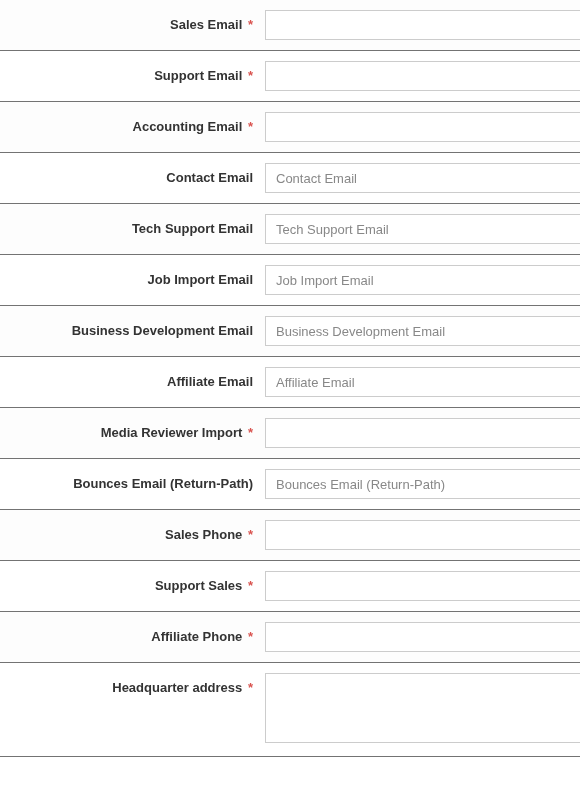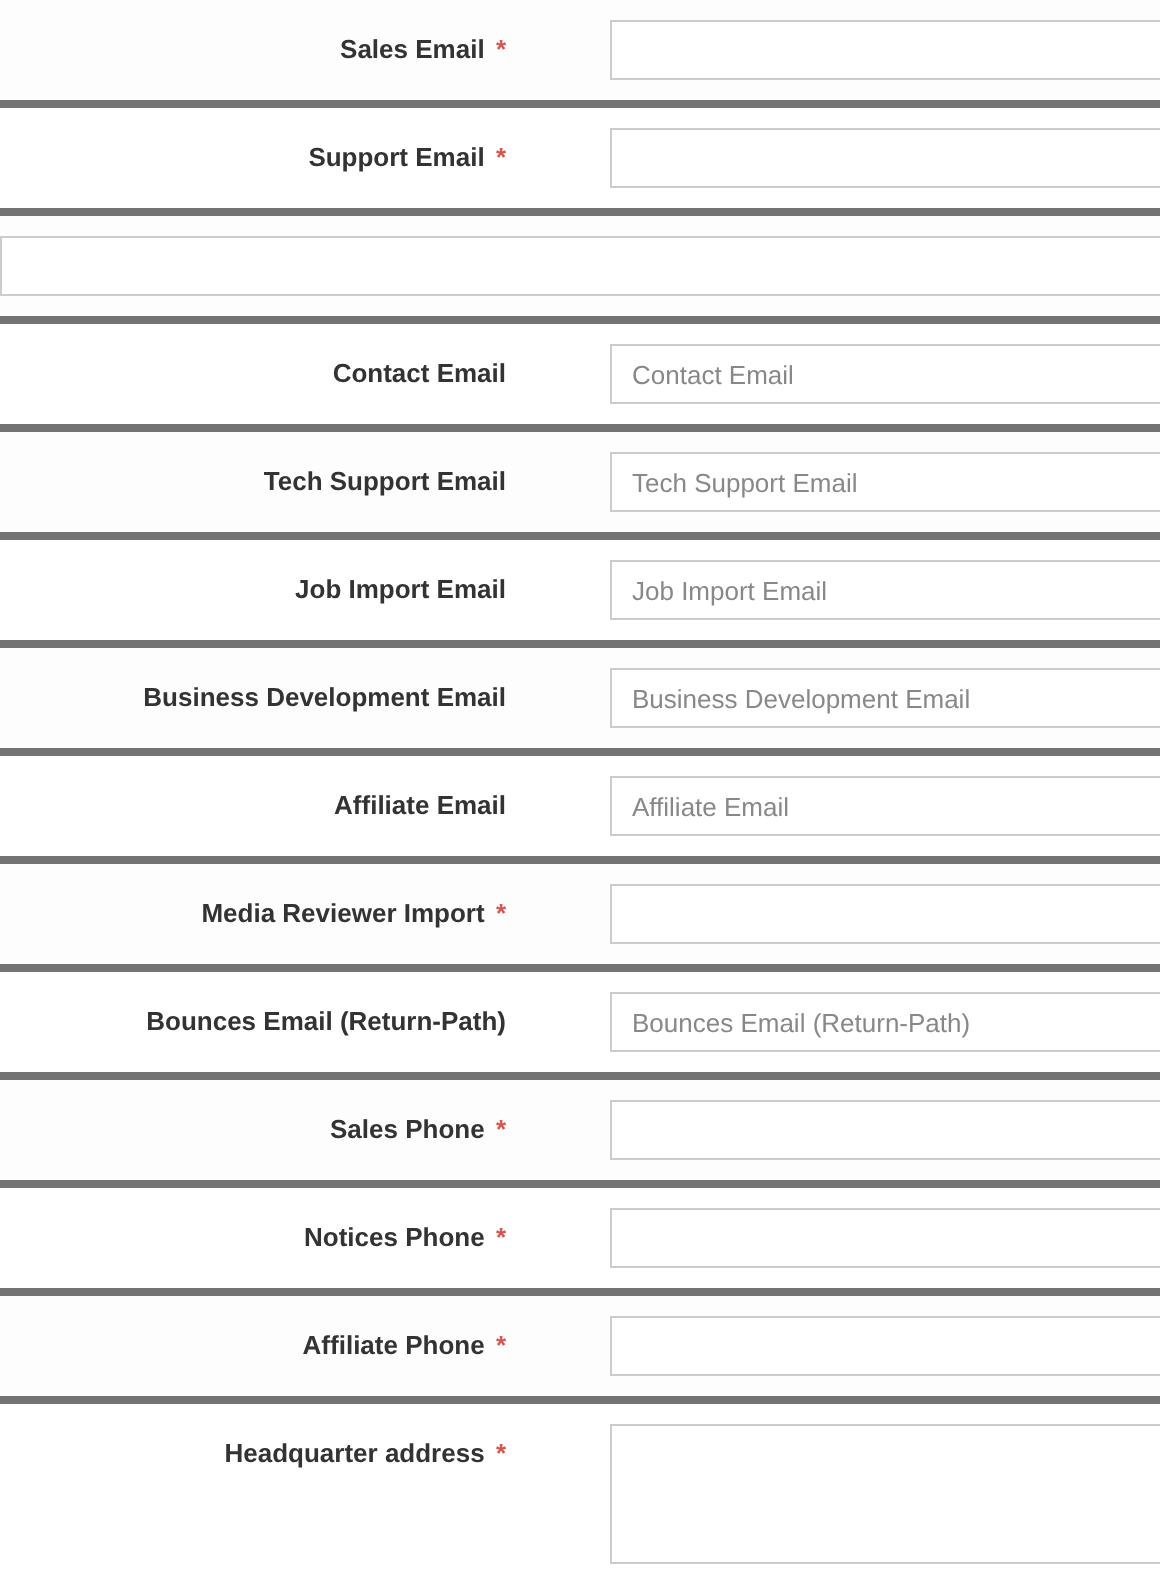--- a/index.html
+++ b/index.html
@@ -6,23 +6,22 @@
   body {
     font-family: Arial, Helvetica, sans-serif;
     font-size: 13px;
     color: #333;
     background: #fff;
     width: 580px;
   }
   .form-row {
     display: flex;
     align-items: flex-start;
-    border-bottom: 4px solid #737373;
+    border-bottom: 1px solid #737373;
     padding: 10px 0 10px 0;
-    gap: 40px;
   }
   .form-row:nth-child(odd) {
     background: #fdfdfd;
   }
   .form-label {
     width: 265px;
     text-align: right;
     padding-right: 12px;
     padding-top: 7px;
     font-weight: bold;
@@ -85,20 +84,24 @@
     <div class="form-label">
       <span>Support Email</span>
       <span class="required">*</span>
     </div>
     <div class="form-input-wrap">
       <input class="form-input" type="text" placeholder="" style="">
     </div>
   </div>
 
   <div class="form-row">
+    <div class="form-label">
+      <span>Accounting Email</span>
+      <span class="required">*</span>
+    </div>
     <div class="form-input-wrap">
       <input class="form-input" type="text" placeholder="" style="">
     </div>
   </div>
 
 
   <div class="form-row">
     <div class="form-label">
       <span>Contact Email</span>
     </div>
@@ -167,21 +170,21 @@
       <span>Sales Phone</span>
       <span class="required">*</span>
     </div>
     <div class="form-input-wrap">
       <input class="form-input" type="text" placeholder="" style="">
     </div>
   </div>
 
   <div class="form-row">
     <div class="form-label">
-      <span>Notices Phone</span>
+      <span>Support Sales</span>
       <span class="required">*</span>
     </div>
     <div class="form-input-wrap">
       <input class="form-input" type="text" placeholder="" style="">
     </div>
   </div>
 
   <div class="form-row">
     <div class="form-label">
       <span>Affiliate Phone</span>

